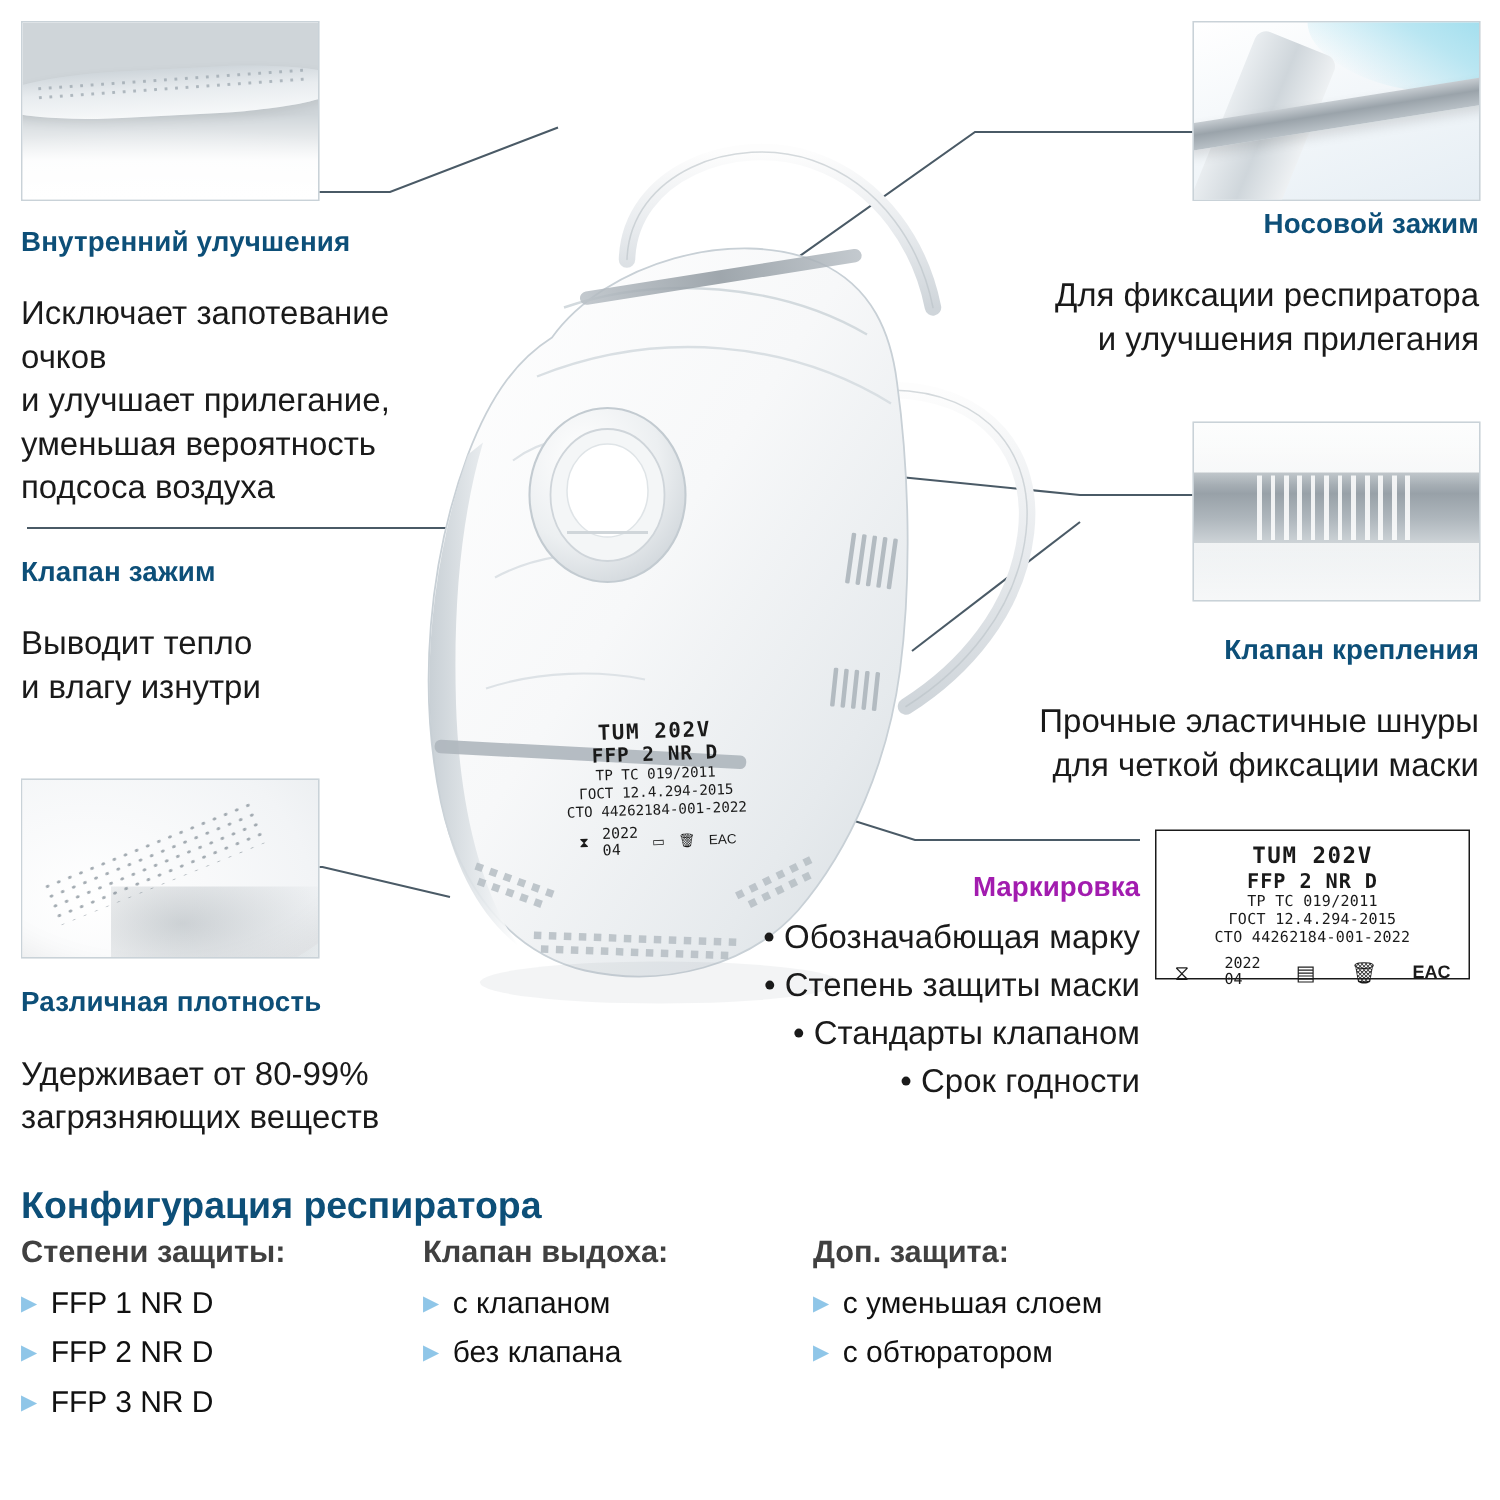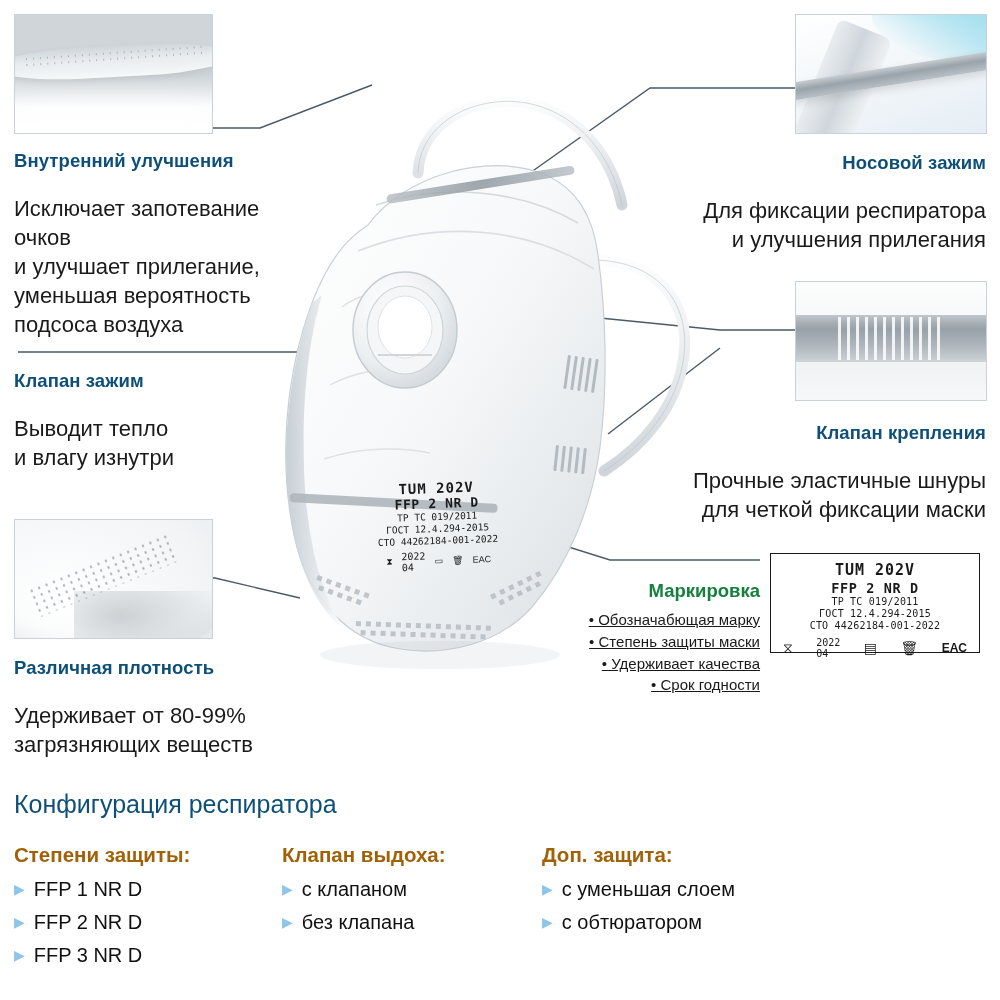--- a/index.html
+++ b/index.html
@@ -288,64 +288,63 @@
 
   
   .marking-callout {
     position: absolute;
     left: 470px;
     top: 580px;
     width: 290px;
     text-align: right;
   }
   .marking-callout .title {
-    color: #15803d;
+    color: #a21caf;
     font-size: 18.5px;
     font-weight: 700;
     margin: 0 0 7px 0;
   }
   .marking-callout ul {
     margin: 0;
     padding: 0;
     list-style: none;
   }
   .marking-callout li {
-    font-size: 15px;
+    font-size: 22px;
     line-height: 1.45;
-    text-decoration: underline;
   }
 
   
   .config {
     position: absolute;
     left: 14px;
     top: 790px;
     width: 972px;
   }
   .config h2 {
-    margin: 0 0 24px 0;
+    margin: 0 0 4px 0;
     font-size: 25px;
-    font-weight: 400;
+    font-weight: 700;
     color: #0d4f78;
   }
   .cols {
     display: flex;
     gap: 0;
   }
   .col {
     flex: 0 0 auto;
   }
   .col:nth-child(1) { width: 268px; }
   .col:nth-child(2) { width: 260px; }
   .col:nth-child(3) { width: 300px; }
   .col h3 {
     margin: 0 0 11px 0;
     font-size: 20.5px;
     font-weight: 700;
-    color: #a16207;
+    color: #404040;
   }
   .opt {
     display: flex;
     align-items: baseline;
     gap: 9px;
     margin-bottom: 10px;
     font-size: 20px;
     color: #111;
   }
   .opt .arrow {
@@ -568,21 +567,21 @@
 </div>
 
 <div class="callout" style="left:14px; top:150px; width:280px;">
   <p class="title">Внутренний улучшения</p>
   <p class="desc">Исключает запотевание очков
 и улучшает прилегание,
 уменьшая вероятность
 подсоса воздуха</p>
 </div>
 
-<div class="callout right" style="left:690px; top:152px; width:296px;">
+<div class="callout right" style="left:690px; top:138px; width:296px;">
   <p class="title">Носовой зажим</p>
   <p class="desc">Для фиксации респиратора
 и улучшения прилегания</p>
 </div>
 
 <div class="callout" style="left:14px; top:370px; width:260px;">
   <p class="title">Клапан зажим</p>
   <p class="desc">Выводит тепло
 и влагу изнутри</p>
 </div>
@@ -597,21 +596,21 @@
   <p class="title">Различная плотность</p>
   <p class="desc">Удерживает от 80-99%
 загрязняющих веществ</p>
 </div>
 
 <div class="marking-callout">
   <p class="title">Маркировка</p>
   <ul>
     <li>• Обозначабющая марку</li>
     <li>• Степень защиты маски</li>
-    <li>• Удерживает качества</li>
+    <li>• Стандарты клапаном</li>
     <li>• Срок годности</li>
   </ul>
 </div>
 
 <div class="marking-box">
   <div class="mk-l1">TUM 202V</div>
   <div class="mk-l2">FFP 2 NR D</div>
   <div class="mk-l3">ТР ТС 019/2011</div>
   <div class="mk-l4">ГОСТ 12.4.294-2015</div>
   <div class="mk-l5">СТО 44262184-001-2022</div>

